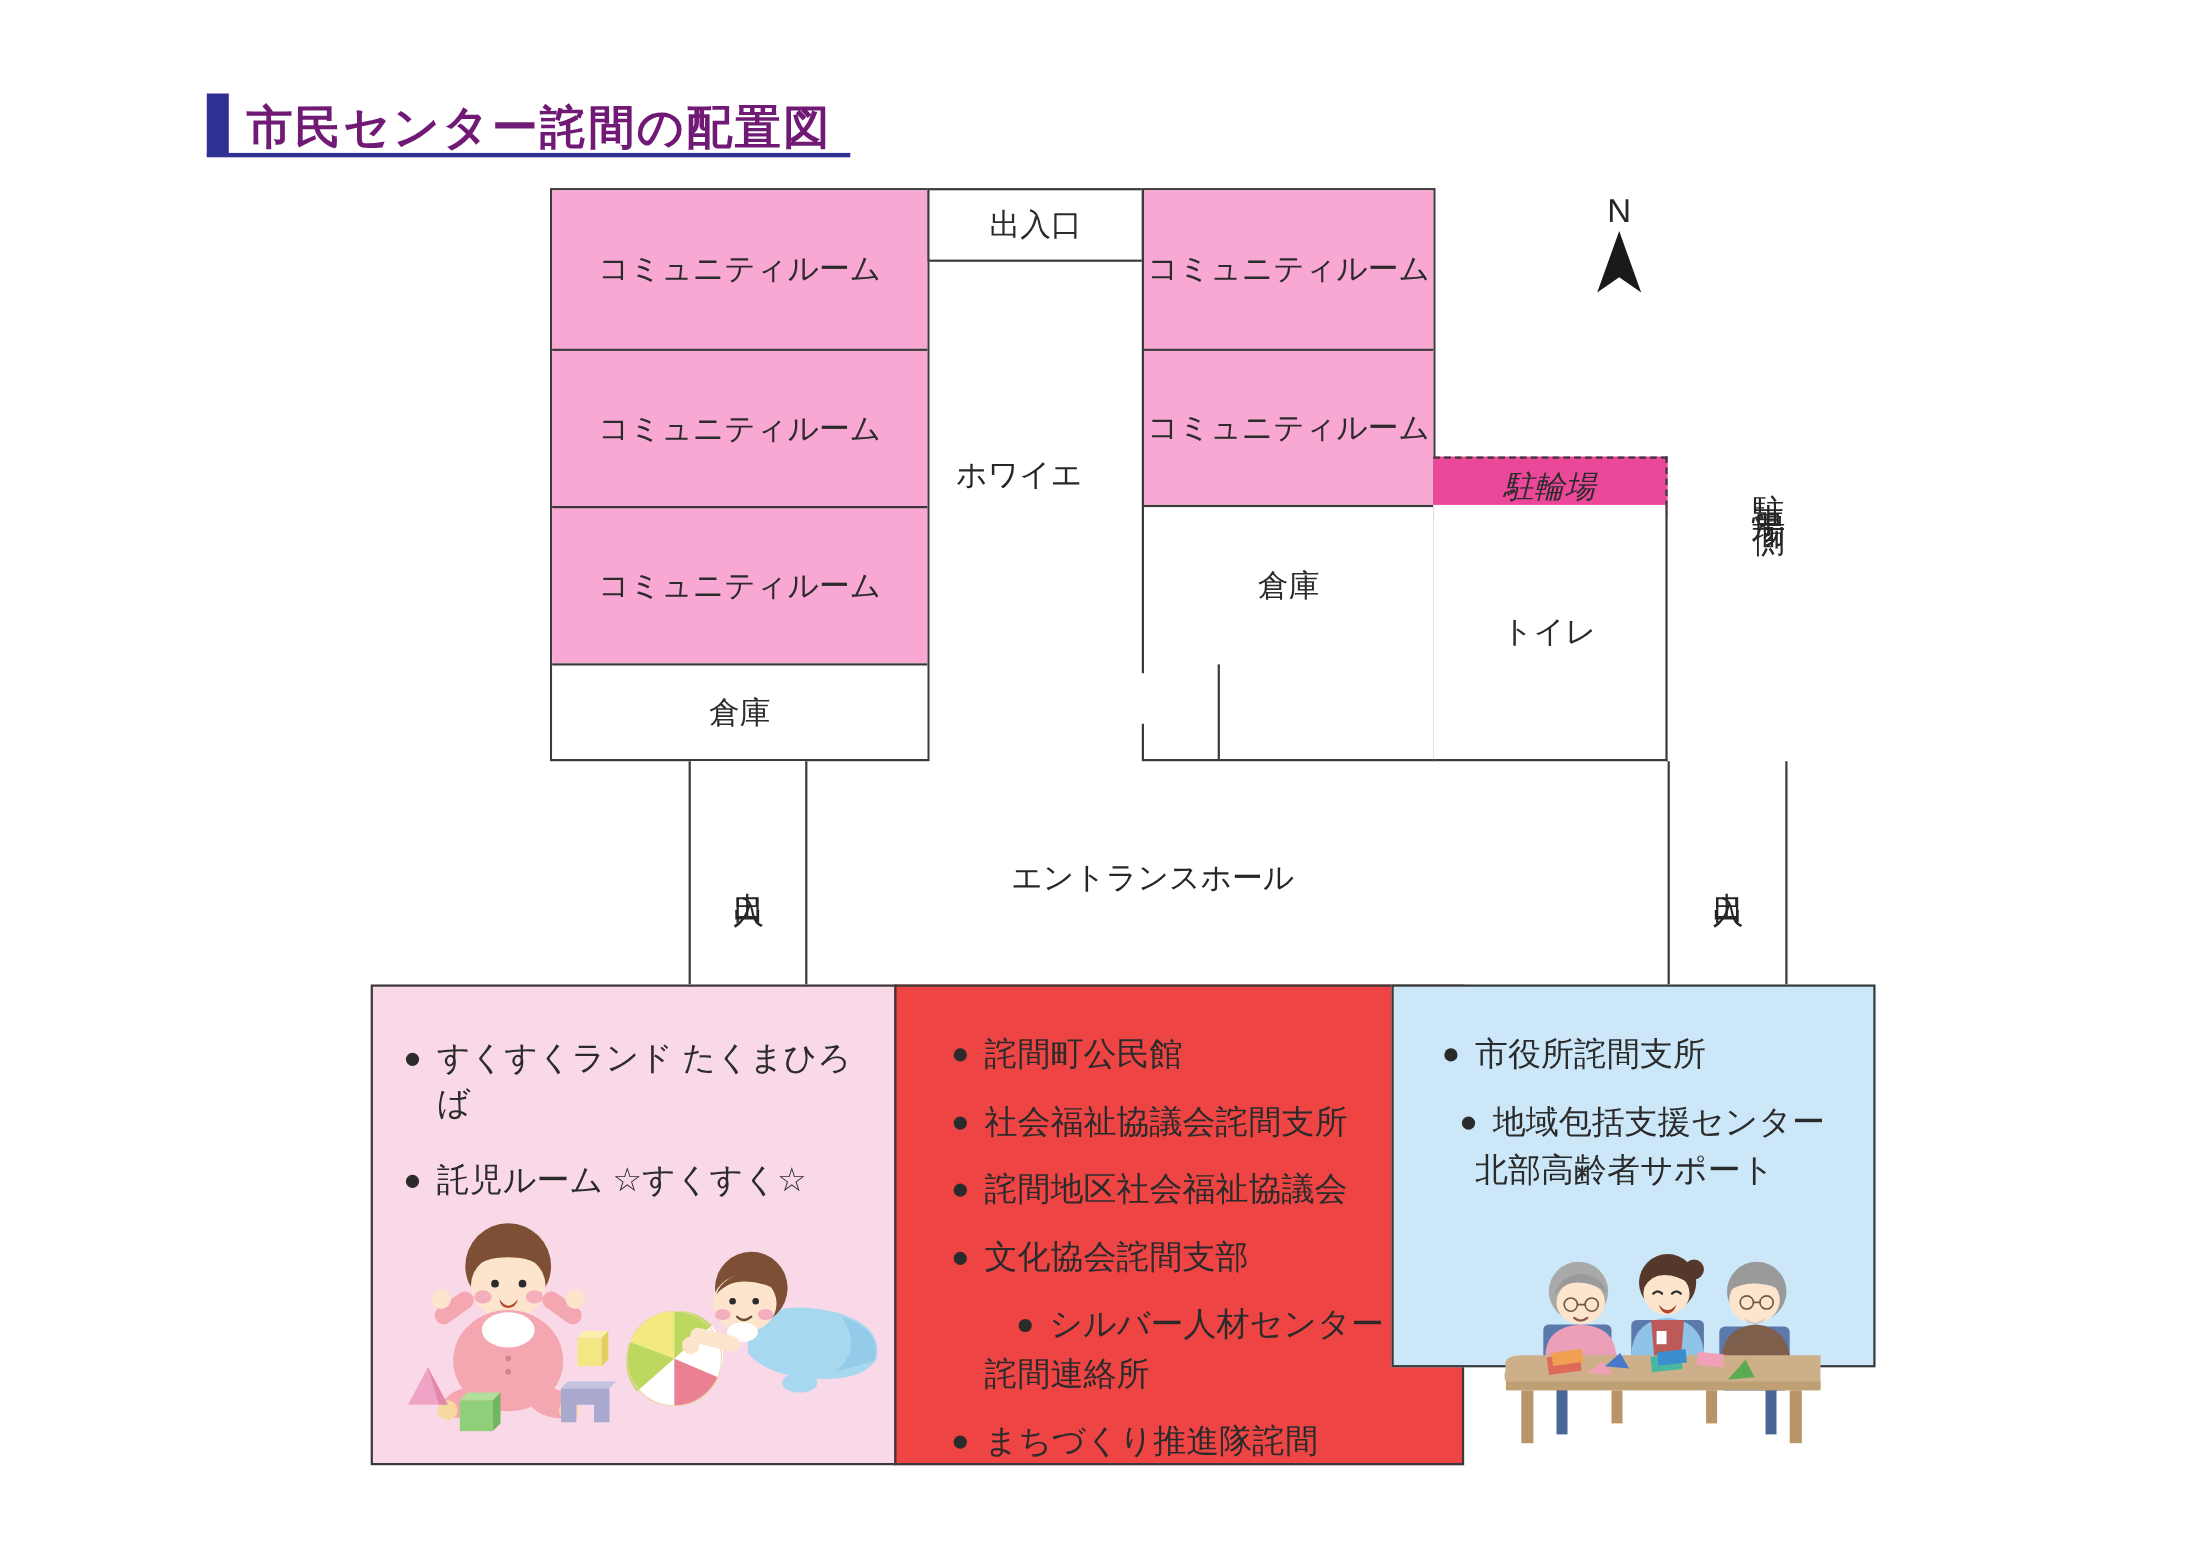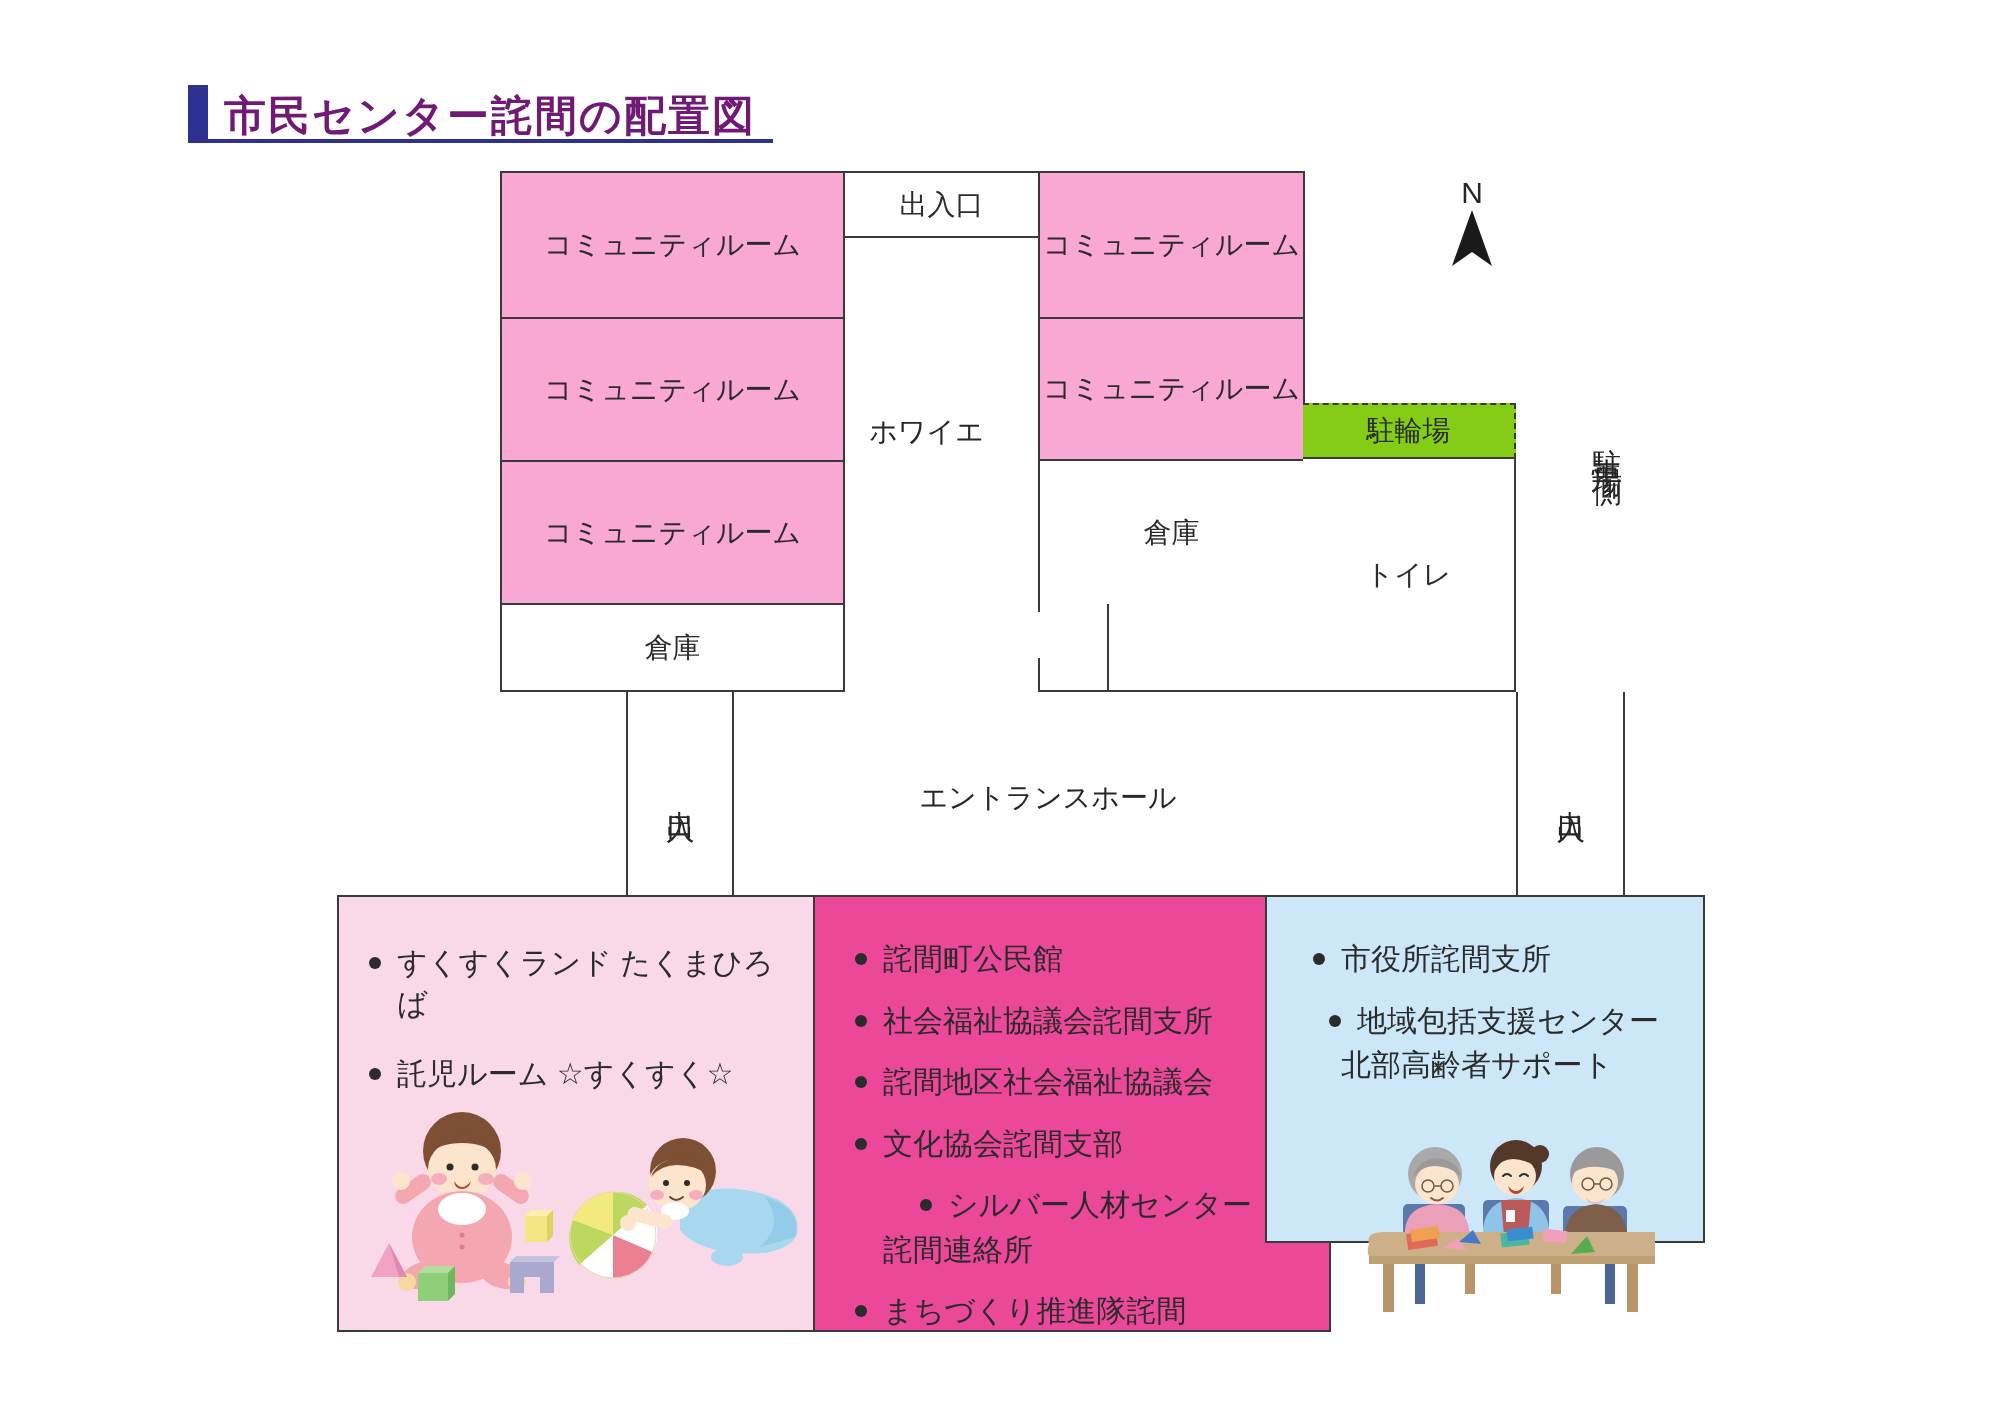--- a/index.html
+++ b/index.html
@@ -56,22 +56,22 @@
     <div class="room yellow" style="height:144px;">コミュニティルーム</div>
     <div class="room yellow split" style="height:142px;">コミュニティルーム</div>
     <div class="room white split" style="height:145px;">倉庫</div>
     <div class="split" style="height:86px;position:relative;background:#ffffff;">
       <div style="position:absolute;left:0;top:0;width:67px;height:100%;border-right:2px solid #3a3a3a;"></div>
     </div>
   </div>
 
   <div class="abs" style="left:1036px;top:612px;width:6px;height:46px;background:#ffffff;"></div>
 
-  <div class="abs room" style="left:1303px;top:403px;width:213px;height:56px;background:#84cc16;
-       border-top:2px dashed #3a3a3a;border-right:2px dashed #3a3a3a;border-bottom:2px solid #3a3a3a;">駐輪場</div>
+  <div class="abs room" style="left:1303px;top:415px;width:213px;height:56px;background:#ec4899;
+       border-top:2px dashed #3a3a3a;border-right:2px dashed #3a3a3a;border-bottom:2px solid #3a3a3a;font-style:italic;">駐輪場</div>
 
   <div class="abs room" style="left:1303px;top:459px;width:213px;height:233px;background:#ffffff;
        border-right:2px solid #3a3a3a;border-bottom:2px solid #3a3a3a;">トイレ</div>
 
   <div class="abs vtext" style="left:1586px;top:424px;font-size:30px;letter-spacing:10px;">駐車場側</div>
 
   <div class="abs corridor" style="left:626px;top:692px;width:108px;height:203px;">
     <span class="vtext">出入口</span>
   </div>
   <div class="abs corridor" style="left:1516px;top:692px;width:109px;height:203px;">
@@ -85,22 +85,22 @@
     <div class="bline mb-big">
       <span class="dot"></span>
       <span>すくすくランド たくまひろば</span>
     </div>
     <div class="bline">
       <span class="dot"></span>
       <span>託児ルーム ☆すくすく☆</span>
     </div>
   </div>
 
-  <div class="abs bigbox" style="left:813px;top:895px;width:518px;height:437px;background:#ec4899;
-       padding:42px 12px 0 40px;">
+  <div class="abs bigbox" style="left:813px;top:895px;width:518px;height:437px;background:#ef4444;
+       padding:42px 12px 0 52px;">
     <div class="bline mb-std">
       <span class="dot"></span>
       <span>詫間町公民館</span>
     </div>
     <div class="bline mb-std">
       <span class="dot"></span>
       <span>社会福祉協議会詫間支所</span>
     </div>
     <div class="bline mb-std">
       <span class="dot"></span>

